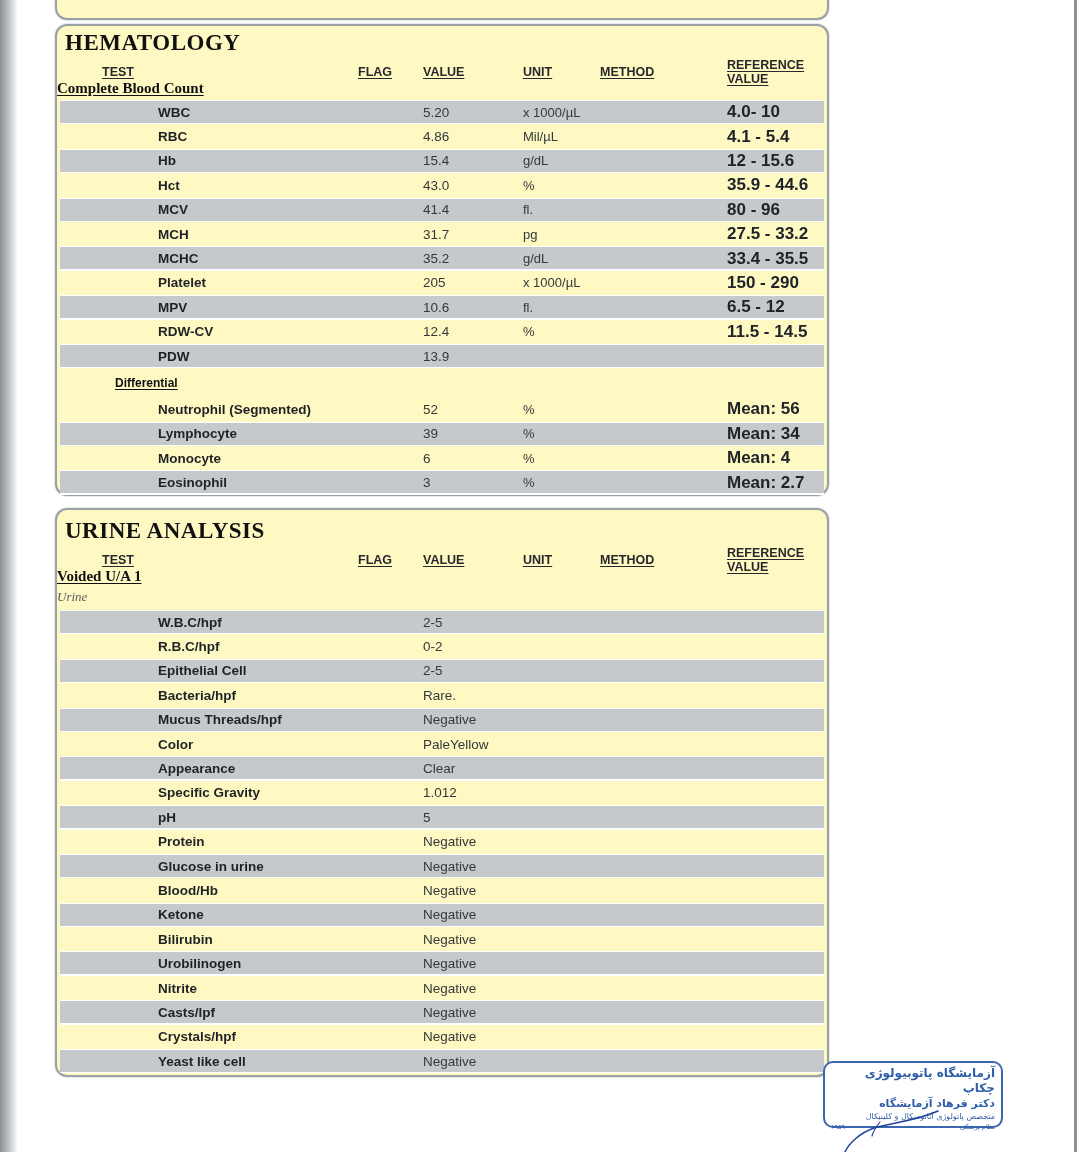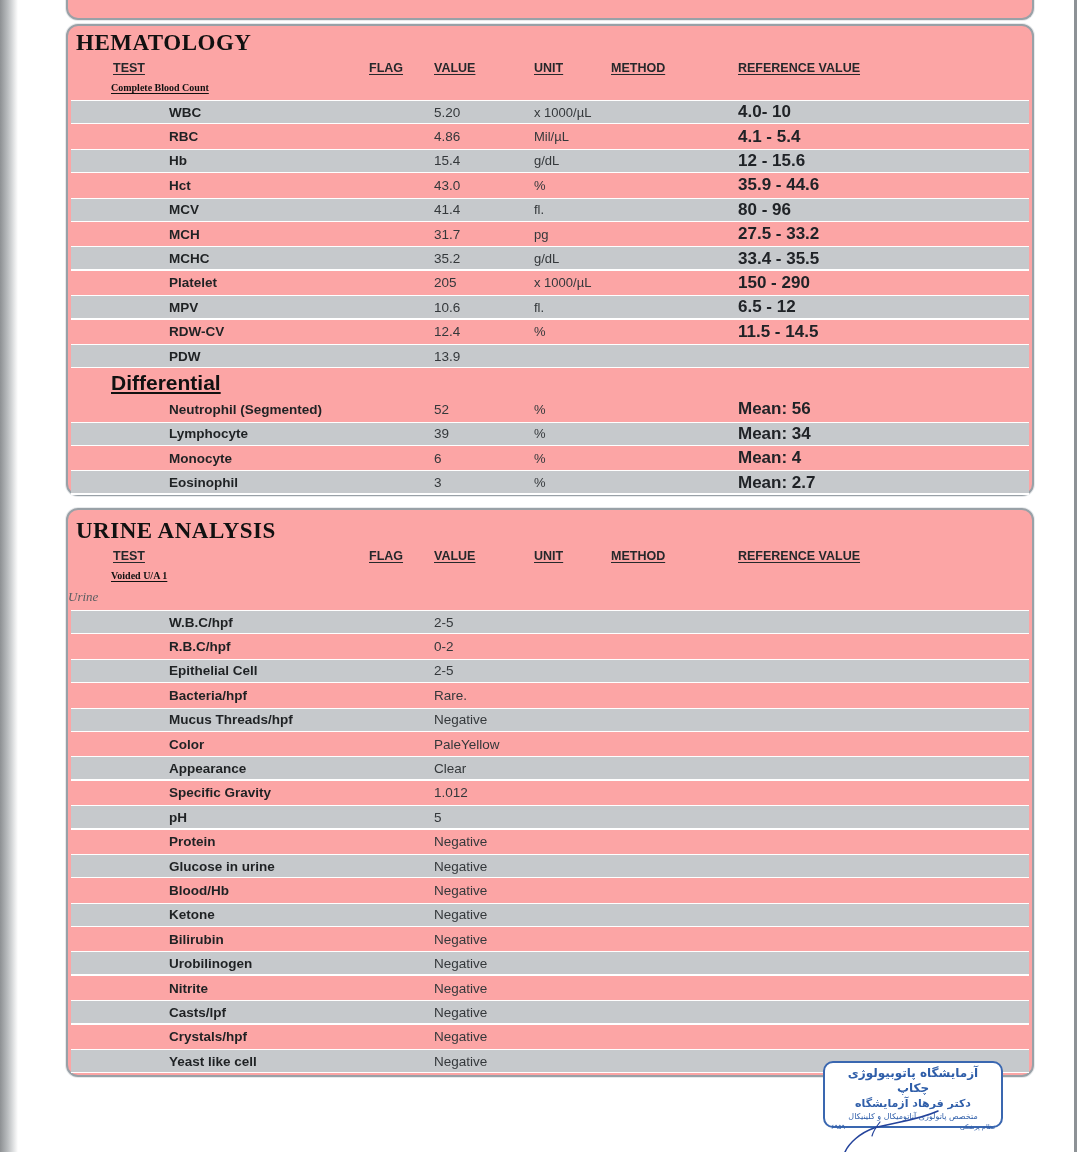--- a/index.html
+++ b/index.html
@@ -9,21 +9,21 @@
     -webkit-font-smoothing:antialiased;
   }
   .left-edge{
     position:absolute;left:0;top:0;width:18px;height:1152px;
     background:linear-gradient(to right,#8d9093,#bcbfc1 45%,#ffffff 100%);
   }
   .right-edge{
     position:absolute;left:1074px;top:0;width:3px;height:1152px;background:#8d9296;
   }
   .box{
-    position:absolute;left:66px;width:968px;background:#fca5a5;
+    position:absolute;left:55px;width:774px;background:#fef9c3;
     border:2px solid #99a1a7;border-radius:12px;
     box-shadow:0 0 0 1px #e8eaec;
     box-sizing:border-box;
   }
   .partial-top{
     top:-14px;height:34px;border-radius:0 0 12px 12px;border-top:none;
   }
   .sec-title{
     margin:2px 0 0 8px;font-family:"Liberation Serif", serif;font-weight:bold;
     font-size:23px;line-height:30px;height:30px;color:#111;letter-spacing:.5px;
@@ -38,36 +38,36 @@
     text-decoration:underline;text-underline-offset:2px;
   }
   .cols .h-test{padding-left:42px;}
   .row{height:24.4px;}
   .row.g{background:linear-gradient(to bottom,#ffffff 0 1px,#c6c9cc 1px 22.8px,#ffffff 22.8px);}
   .c{font-size:13.5px;color:#34383b;white-space:nowrap;overflow:hidden;}
   .c-test{padding-left:98px;font-weight:bold;color:#1f2224;}
   .c-unit{font-size:13px;}
   .c-ref{font-size:17px;font-weight:bold;color:#202327;}
   .group-head{
-    height:23px;line-height:22px;padding-left:43px;color:#111;
-    font-family:"Liberation Serif", serif;font-weight:bold;font-size:10px;
+    height:23px;line-height:22px;color:#111;
+    font-family:"Liberation Serif", serif;font-weight:bold;font-size:15px;
     text-decoration:underline;text-underline-offset:2px;
   }
   .group-head.sans{
-    height:29px;line-height:30px;
-    font-family:"Liberation Sans", sans-serif;font-size:21px;
+    height:29px;line-height:30px;padding-left:58px;
+    font-family:"Liberation Sans", sans-serif;font-size:12px;
   }
   .group-note{
     height:22px;line-height:18px;
     font-family:"Liberation Serif", serif;font-style:italic;font-size:13px;color:#5a5e62;
   }
   .stamp{
     position:absolute;left:823px;top:1061px;width:180px;height:67px;z-index:5;
     background:#fff;border:2px solid #3a67b0;border-radius:10px;
-    box-sizing:border-box;direction:rtl;text-align:center;color:#2f5ea9;
+    box-sizing:border-box;direction:rtl;text-align:right;color:#2f5ea9;
     font-family:"DejaVu Sans", sans-serif;padding:3px 6px 2px;
   }
   .stamp .l1{font-size:12px;font-weight:bold;line-height:15px;}
   .stamp .l2{font-size:11px;font-weight:bold;line-height:15px;}
   .stamp .l3{font-size:8px;line-height:12px;}
   .stamp .l4{display:flex;justify-content:space-between;font-size:6.5px;line-height:9px;direction:rtl;}
   .signature{position:absolute;left:818px;top:1106px;z-index:6;}
 </style>
 </head>
 <body>

